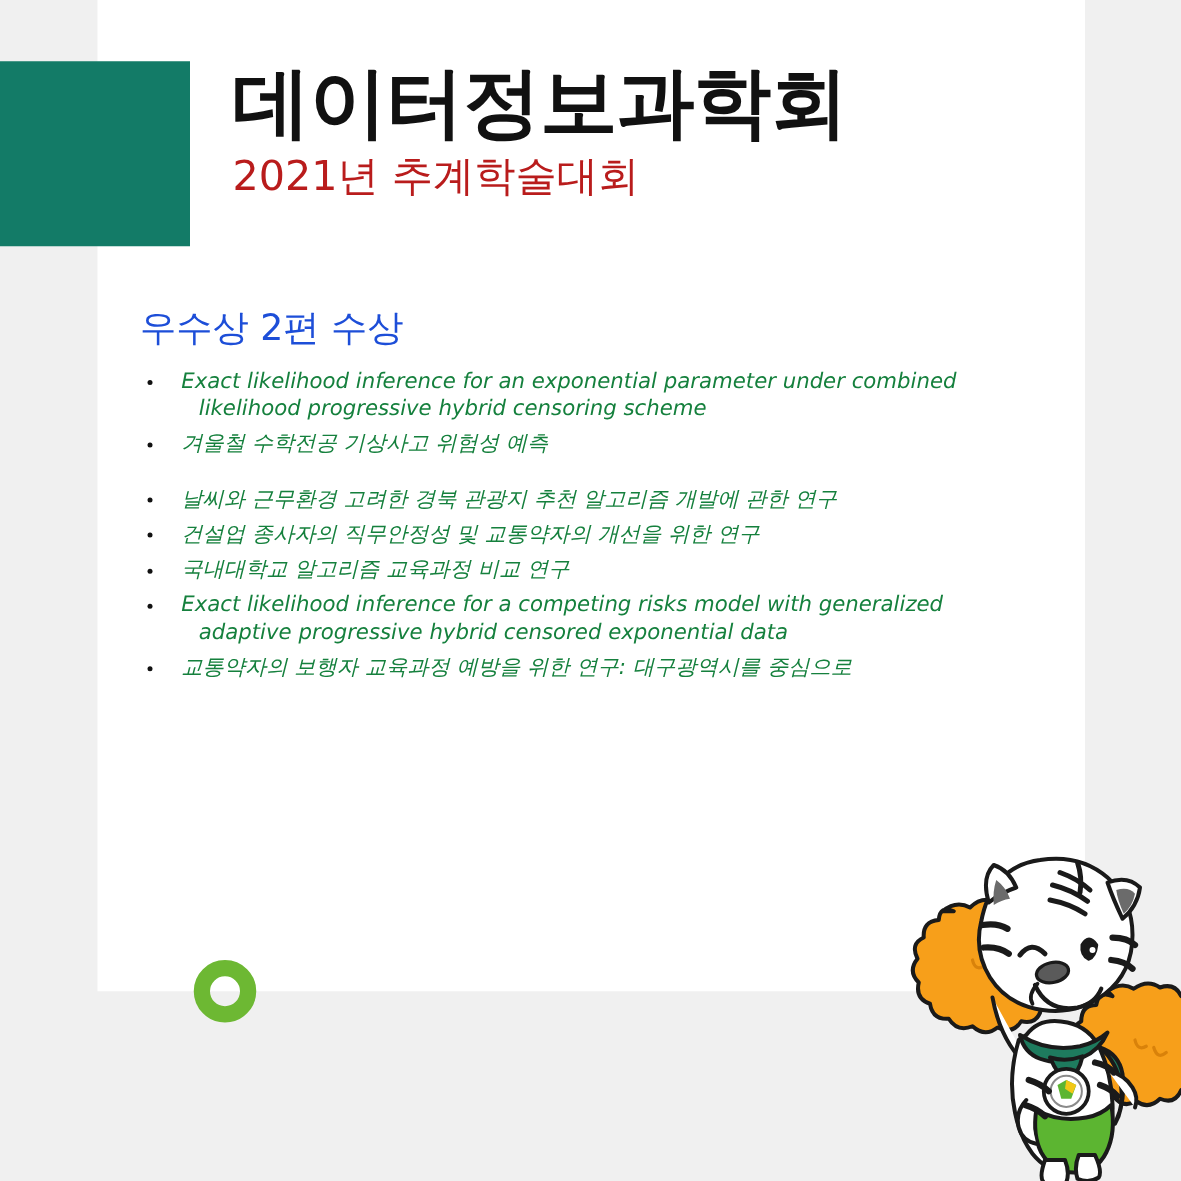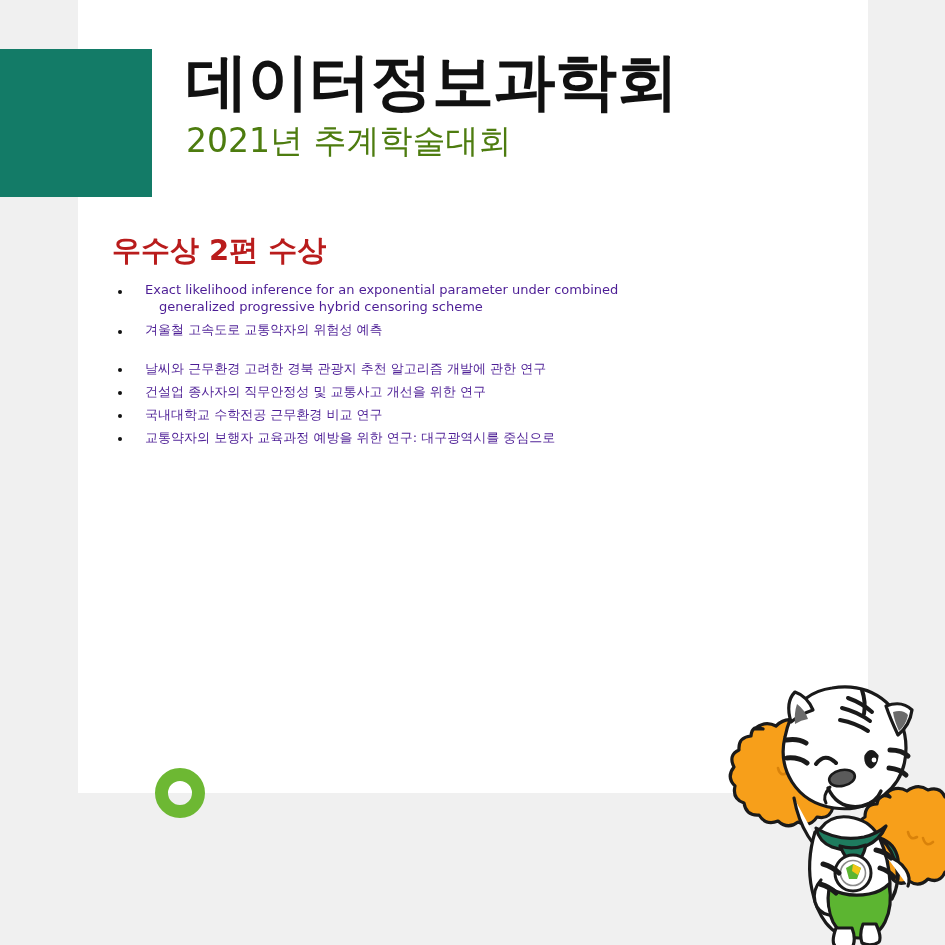--- a/index.html
+++ b/index.html
@@ -55,59 +55,60 @@
     font-size: 62px;
     font-weight: 700;
     color: #111111;
     line-height: 1.02;
     letter-spacing: -0.5px;
     white-space: nowrap;
   }
   .header-subtitle {
     font-size: 33px;
     font-weight: 500;
-    color: #4d7c0f;
+    color: #b91c1c;
     line-height: 1.1;
     margin-top: 10px;
     letter-spacing: 0px;
     white-space: nowrap;
   }
 
   
   .body-area {
     position: absolute;
     left: 112px;
     top: 232px;
     width: 740px;
   }
 
   .section { margin: 0 0 0 0; }
   .section + .section { margin-top: 22px; }
 
   .section-heading {
     font-size: 29px;
-    font-weight: 700;
-    color: #b91c1c;
+    font-weight: 400;
+    color: #1d4ed8;
     line-height: 1.25;
-    margin: 0 0 14px 0;
+    margin: 12px 0 14px 0;
   }
 
   .bullet-list {
     list-style: none;
     margin: 0;
     padding: 0;
   }
 
   .bullet-item {
     position: relative;
     padding-left: 33px;
-    font-size: 13px;
-    color: #4c1d95;
+    font-size: 17px;
+    color: #15803d;
     line-height: 1.30;
     margin-bottom: 6px;
+    font-style: italic;
   }
   .bullet-item:last-child { margin-bottom: 0; }
 
   .bullet-item .dot {
     position: absolute;
     left: 6px;
     top: 0.58em;
     width: 4px;
     height: 4px;
     background: #111111;
@@ -158,42 +159,47 @@
   </div>
 
   <div class="body-area">
 
     <div class="section">
       <div class="section-heading">우수상 2편 수상</div>
       <ul class="bullet-list">
         <li class="bullet-item">
           <span class="dot"></span>
           <span>Exact likelihood inference for an exponential parameter under combined</span>
-          <span class="cont">generalized progressive hybrid censoring scheme</span>
-        </li>
-        <li class="bullet-item">
-          <span class="dot"></span>
-          <span>겨울철 고속도로 교통약자의 위험성 예측</span>
+          <span class="cont">likelihood progressive hybrid censoring scheme</span>
+        </li>
+        <li class="bullet-item">
+          <span class="dot"></span>
+          <span>겨울철 수학전공 기상사고 위험성 예측</span>
         </li>
       </ul>
     </div>
 
     <div class="section">
       <ul class="bullet-list">
         <li class="bullet-item">
           <span class="dot"></span>
           <span>날씨와 근무환경 고려한 경북 관광지 추천 알고리즘 개발에 관한 연구</span>
         </li>
         <li class="bullet-item">
           <span class="dot"></span>
-          <span>건설업 종사자의 직무안정성 및 교통사고 개선을 위한 연구</span>
-        </li>
-        <li class="bullet-item">
-          <span class="dot"></span>
-          <span>국내대학교 수학전공 근무환경 비교 연구</span>
+          <span>건설업 종사자의 직무안정성 및 교통약자의 개선을 위한 연구</span>
+        </li>
+        <li class="bullet-item">
+          <span class="dot"></span>
+          <span>국내대학교 알고리즘 교육과정 비교 연구</span>
+        </li>
+        <li class="bullet-item">
+          <span class="dot"></span>
+          <span>Exact likelihood inference for a competing risks model with generalized</span>
+          <span class="cont">adaptive progressive hybrid censored exponential data</span>
         </li>
         <li class="bullet-item">
           <span class="dot"></span>
           <span>교통약자의 보행자 교육과정 예방을 위한 연구: 대구광역시를 중심으로</span>
         </li>
       </ul>
     </div>
 
   </div>
 

